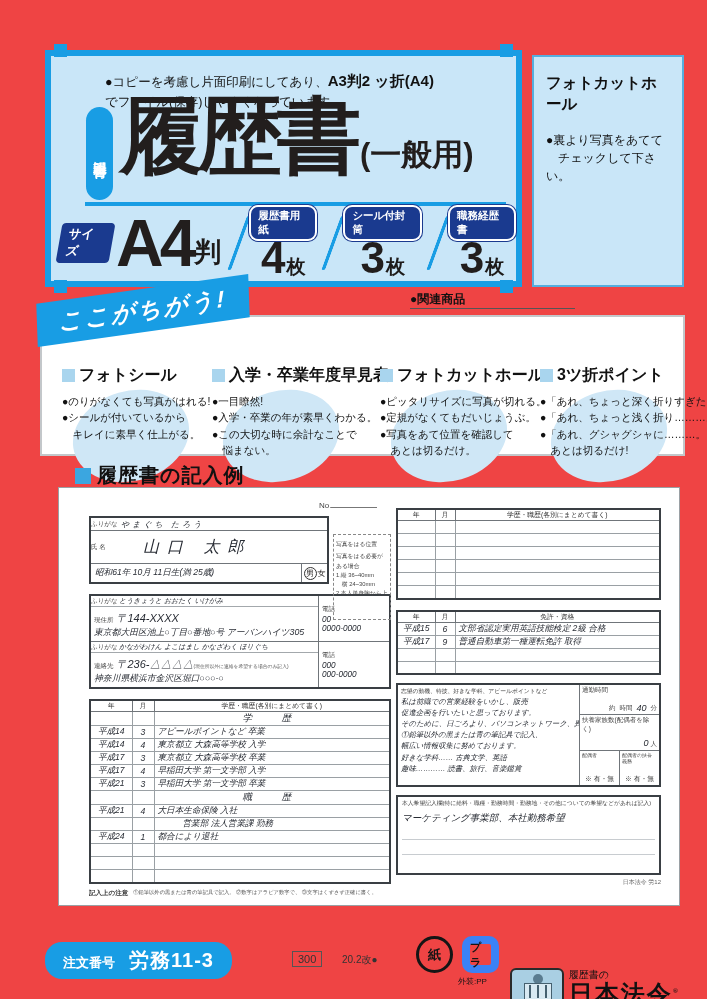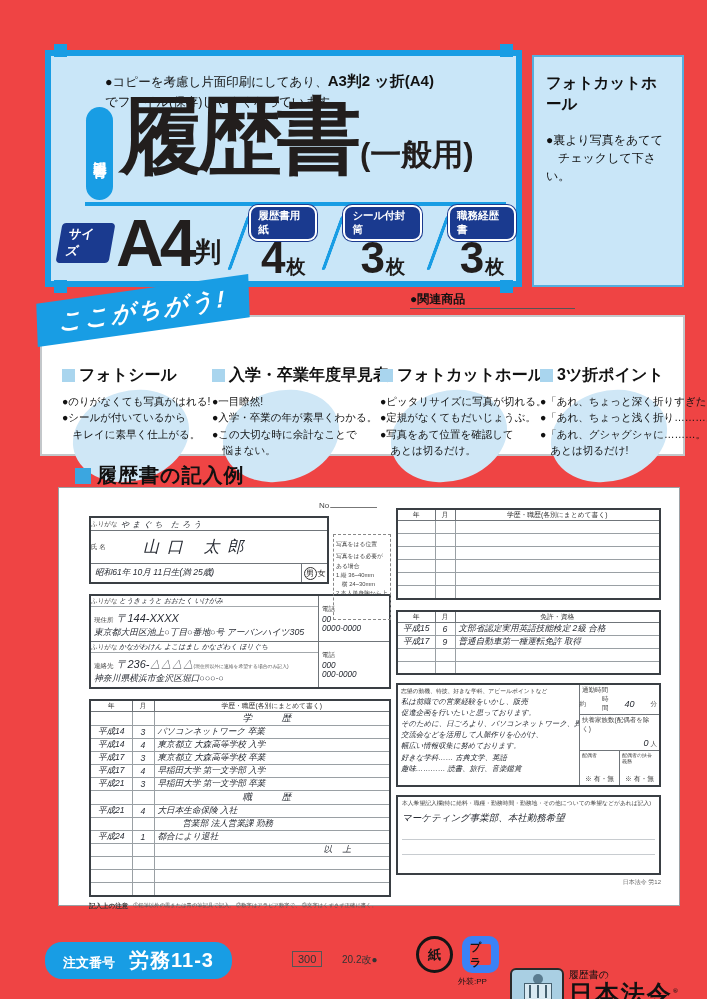--- a/index.html
+++ b/index.html
@@ -133,21 +133,21 @@
 
   .rright { position:absolute; left:337px; top:20px; width:265px; }
   .rright table.ht:first-child { margin-top:0; }
 
   .mot { border:2px solid #3a3f44; margin-top:8px; display:flex; height:104px; }
   .mot-left { flex:1; padding:2px 3px; overflow:hidden; }
   .mot-left .mlab { font-size:5.8px; color:#444; }
   .mot-left .li { font-size:7.4px; line-height:1.5; font-style:italic; color:#272b33; white-space:nowrap; }
   .mot-right { width:80px; flex:none; border-left:1px solid #70757a; display:flex; flex-direction:column; }
   .mr1 { height:30px; border-bottom:1px solid #70757a; padding:1px 2px; display:flex; flex-direction:column; justify-content:space-between; }
-  .mr1 .vrow { display:flex; align-items:center; justify-content:flex-end; gap:16px; font-size:6.5px; color:#444; }
+  .mr1 .vrow { display:flex; align-items:flex-end; justify-content:flex-end; gap:4px; font-size:6.5px; color:#444; }
   .mr1 .vrow .hwv { font-size:9px; }
   .mr2 { height:36px; border-bottom:1px solid #70757a; padding:1px 2px; display:flex; flex-direction:column; justify-content:space-between; }
   .mr2 .vrow { display:flex; align-items:baseline; justify-content:flex-end; gap:2px; font-size:6.5px; color:#444; }
   .mr2 .vrow .hwv { font-size:9px; }
   .hwv { font-style:italic; color:#272b33; }
   .mr3 { flex:1; display:flex; }
   .mr3 .cell { flex:1; padding:1px 2px; display:flex; flex-direction:column; justify-content:space-between; }
   .mr3 .cell.a { border-right:1px solid #70757a; }
   .mr3 .clab { font-size:5px; color:#444; }
   .mr3 .cval { font-size:6.8px; color:#333; text-align:center; }
@@ -402,21 +402,21 @@
           </thead>
       <tbody>
             <tr class="sec">
               <td></td>
               <td></td>
               <td>学　歴</td>
             </tr>
             <tr>
               <td>平成14</td>
               <td>3</td>
-              <td>パソコンネットワーク 卒業</td>
+              <td>アピールポイントなど 卒業</td>
             </tr>
             <tr>
               <td>平成14</td>
               <td>4</td>
               <td>東京都立 大森高等学校 入学</td>
             </tr>
             <tr>
               <td>平成17</td>
               <td>3</td>
               <td>東京都立 大森高等学校 卒業</td>
@@ -443,25 +443,20 @@
             </tr>
             <tr class="indent">
               <td></td>
               <td></td>
               <td>営業部 法人営業課 勤務</td>
             </tr>
             <tr>
               <td>平成24</td>
               <td>1</td>
               <td>都合により退社</td>
-            </tr>
-            <tr class="end">
-              <td></td>
-              <td></td>
-              <td>以 上</td>
             </tr>
             <tr>
               <td></td>
               <td></td>
               <td></td>
             </tr>
             <tr>
               <td></td>
               <td></td>
               <td></td>
@@ -567,21 +562,21 @@
           </tbody>
         </table>
 
       <div class="mot">
         <div class="mot-left">
           <div class="mlab">志望の動機、特技、好きな学科、アピールポイントなど</div>
           <div>
               <div class="li">私は前職での営業経験をいかし、販売</div>
               <div class="li">促進企画を行いたいと思っております。</div>
               <div class="li">そのために、日ごろより、パソコンネットワーク、異業種</div>
-              <div class="li">交流会などを活用して人脈作りを心がけ、</div>
+              <div class="li">①鉛筆以外の黒または青の筆記具で記入、</div>
               <div class="li">幅広い情報収集に努めております。</div>
               <div class="li">好きな学科…… 古典文学、英語</div>
               <div class="li">趣味………… 読書、旅行、音楽鑑賞</div>
             </div>
         </div>
         <div class="mot-right">
           <div class="mr1">
             <span class="plab">通勤時間</span>
             <span class="vrow">
                 <span>約</span>

